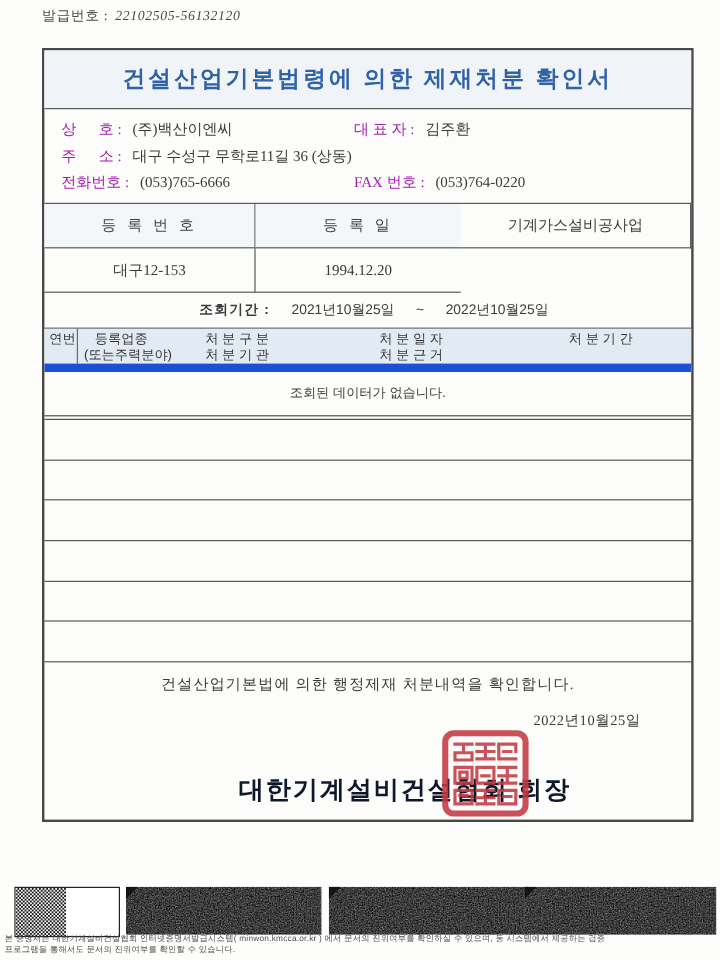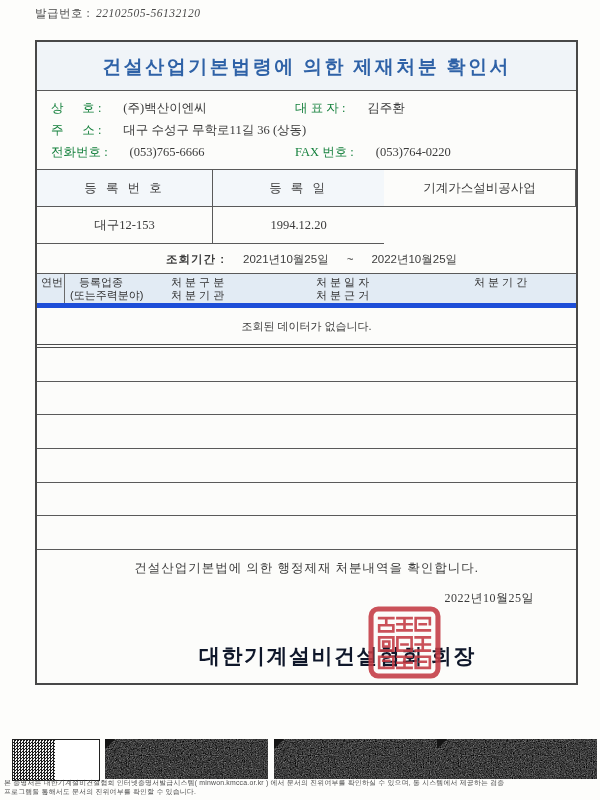--- a/index.html
+++ b/index.html
@@ -22,40 +22,40 @@
     height:48px;line-height:50px;text-align:center;
     background:#f0f4f8;border-bottom:1px solid #5a5a5a;
   }
   .doc-title{
     font-size:19px;font-weight:bold;color:#2f62a7;letter-spacing:2.5px;
   }
   
   .info-sec{height:72px;border-bottom:1px solid #5a5a5a;padding-top:6px;box-sizing:content-box;}
   .info-row{display:flex;height:22px;line-height:22px;padding-left:14px;font-size:12.5px;}
   .info-cell-l{width:244px;}
-  .lbl{color:#15803d;}
-  .val{margin-left:22px;}
+  .lbl{color:#a21caf;}
+  .val{margin-left:9px;}
   
   .reg-table{display:grid;grid-template-columns:176px 171px 1fr;}
   .reg-cell{
     height:36px;line-height:37px;text-align:center;font-size:12.5px;
     border-bottom:1px solid #5a5a5a;
   }
   .reg-head{background:#f3f7fa;letter-spacing:3px;color:#3f3f3f;}
   .reg-cell.bl{border-right:1px solid #5a5a5a;}
   
   .inquiry-row{
     height:29px;line-height:30px;border-bottom:1px solid #5a5a5a;
     display:flex;justify-content:center;gap:18px;
     font-family:"Liberation Sans","DejaVu Sans",sans-serif;font-size:11.5px;color:#3c3c3c;padding-left:10px;
   }
   .inquiry-row .lab{font-weight:bold;letter-spacing:1px;}
   
   .sanc-head{
-    position:relative;height:29px;background:#e2ebf4;border-bottom:5px solid #1d4ed8;
+    position:relative;height:29px;background:#e2ebf4;border-bottom:7px solid #1d4ed8;
     font-family:"Liberation Sans","DejaVu Sans",sans-serif;font-size:11px;color:#333;
   }
   .sanc-head .v1{position:absolute;top:1px;}
   .sanc-head .v2{position:absolute;top:14px;}
   .sanc-vline{position:absolute;left:27px;top:0;bottom:0;width:1px;background:#6a6a6a;}
   
   .no-data-row{
     height:36px;line-height:37px;text-align:center;
     border-bottom:4px double #4c4c4c;
     font-family:"Liberation Sans","DejaVu Sans",sans-serif;font-size:11px;color:#3c3c3c;

